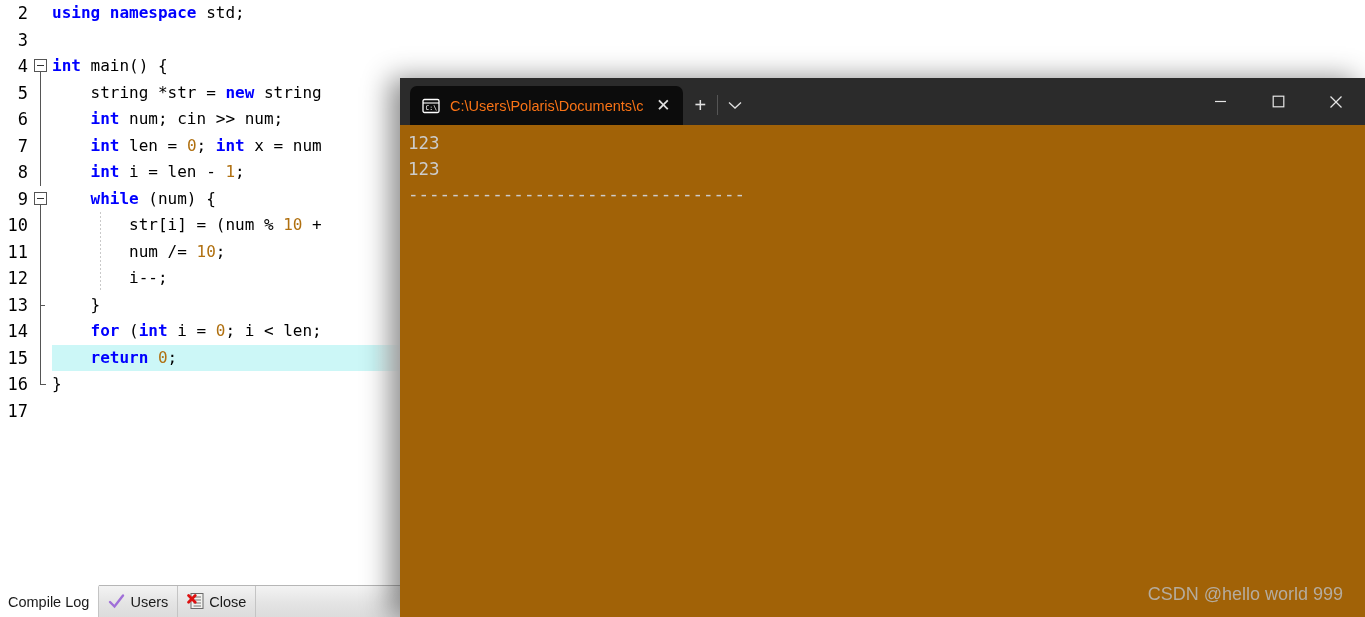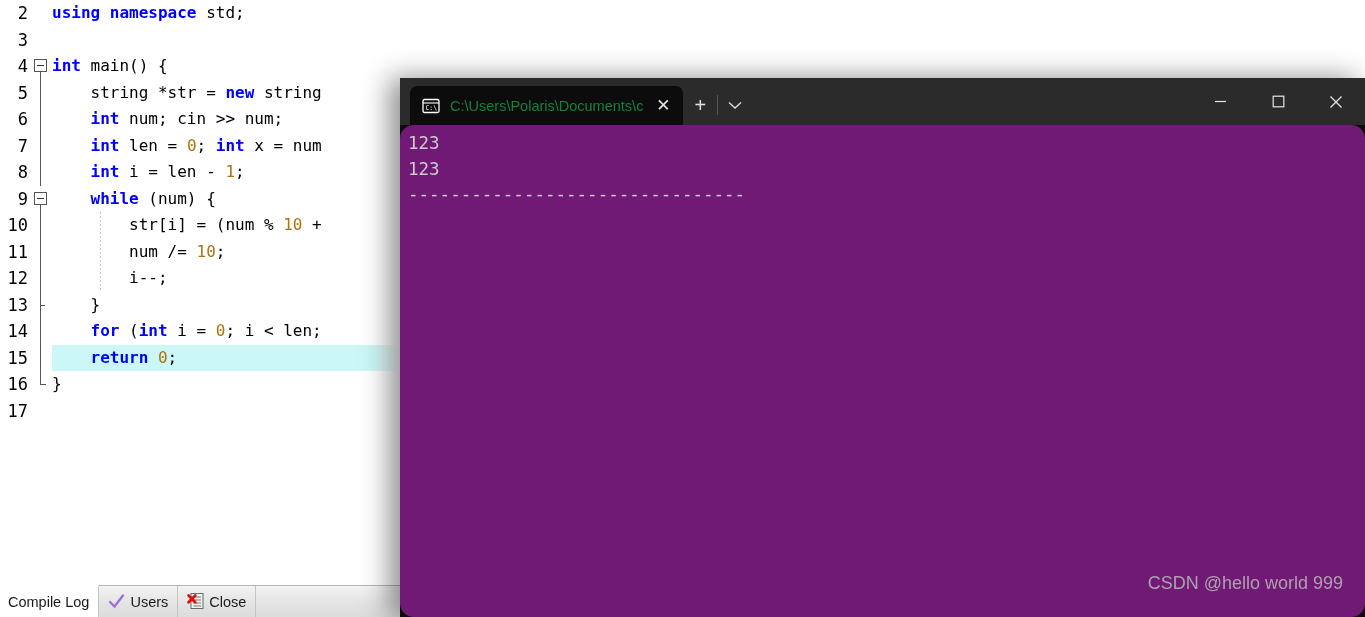--- a/index.html
+++ b/index.html
@@ -188,21 +188,21 @@
     align-items: center;
     gap: 10px;
     height: 39px;
     background: #0c0c0c;
     border-radius: 7px 7px 0 0;
     padding: 0 10px 0 12px;
     max-width: 300px;
     box-sizing: border-box;
   }
   .term-tab-title {
-    color: #15803d;
+    color: #f97316;
     font-size: 14.5px;
     font-family: "Liberation Sans", sans-serif;
     white-space: nowrap;
     overflow: hidden;
     max-width: 208px;
   }
   .tab-close {
     color: #e0e0e0;
     font-size: 17px;
     line-height: 1;
@@ -241,45 +241,44 @@
     width: 58px;
     height: 47px;
     display: flex;
     align-items: center;
     justify-content: center;
     color: #e6e6e6;
   }
   #term-body {
     position: relative;
     height: 492px;
-    background: #701a75;
+    background: #a16207;
     padding: 6px 0 0 8px;
     box-sizing: border-box;
     overflow: hidden;
-    border-radius: 14px;
   }
   .term-line {
     font-family: "DejaVu Sans Mono", "Liberation Mono", monospace;
     font-size: 17.5px;
     line-height: 25.5px;
     color: #cccccc;
     white-space: pre;
   }
   .term-cursor {
     display: inline-block;
     width: 2px;
     height: 19px;
     background: #cccccc;
     vertical-align: -3px;
     margin-left: 6px;
   }
   #watermark {
     position: absolute;
     right: 22px;
-    bottom: 23px;
+    bottom: 12px;
     color: #b9b9b9;
     font-size: 18px;
     font-family: "Liberation Sans", sans-serif;
     opacity: 0.85;
   }
   .fadeedge {
     position: absolute;
     top: 0;
     width: 26px;
     height: 585px;

